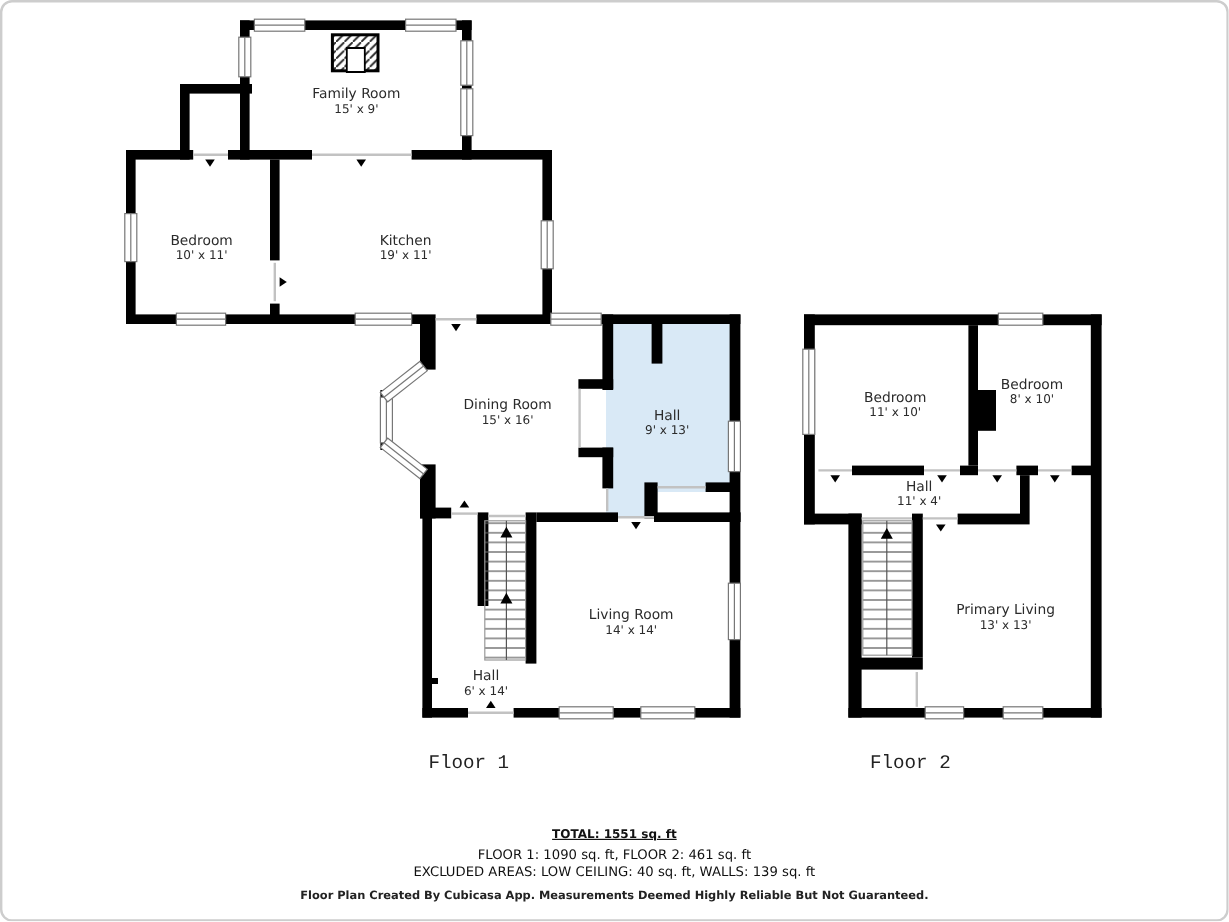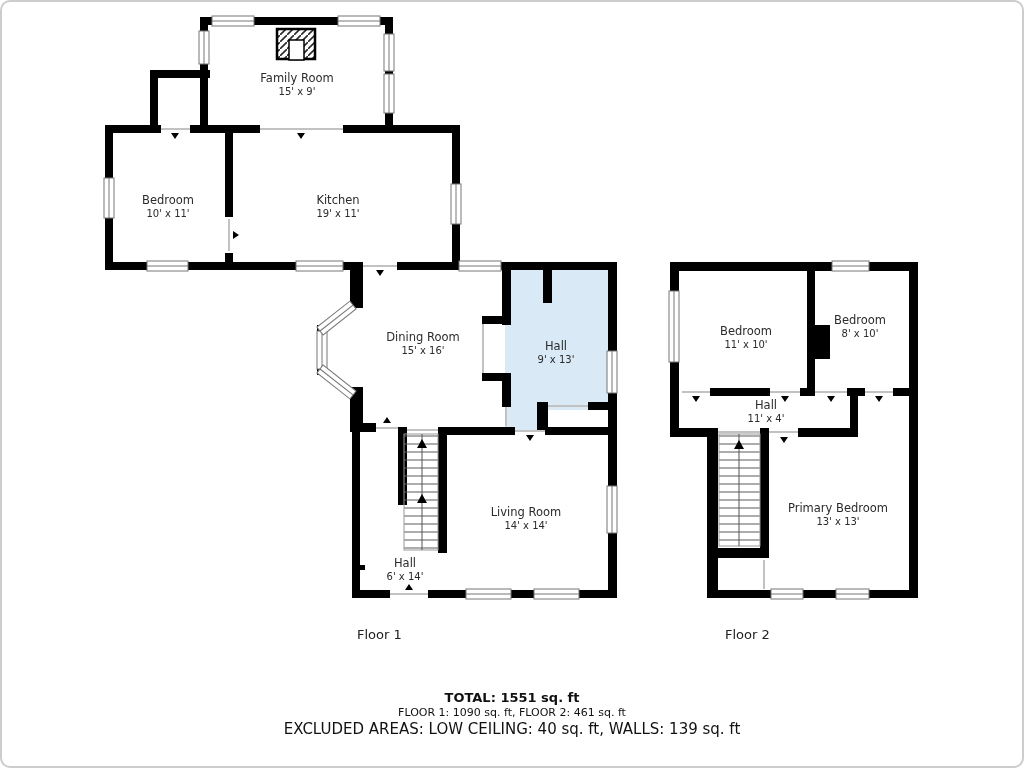--- a/index.html
+++ b/index.html
@@ -4,25 +4,25 @@
 <style>
   html,body{margin:0;padding:0;background:#fff;}
   #canvas{position:relative;width:1024px;height:768px;background:#ffffff;overflow:hidden;
           font-family:"DejaVu Sans","Liberation Sans",sans-serif;}
   .frame{position:absolute;inset:0;border:2px solid #cdcdcd;border-radius:10px;pointer-events:none;}
   svg{position:absolute;left:0;top:0;}
   .room-label{position:absolute;transform:translateX(-50%);text-align:center;
               font-size:11.5px;line-height:14px;color:#2b2b2b;white-space:nowrap;}
   .room-name{font-size:11.5px;}
   .room-dims{font-size:10px;}
-  .floor-label{position:absolute;font-size:13px;color:#222;white-space:nowrap;}
+  .floor-label{position:absolute;font-size:16px;color:#222;white-space:nowrap;font-family:Liberation Mono, monospace;}
   .summary{position:absolute;left:0;width:1024px;text-align:center;color:#111;white-space:nowrap;}
-  .summary-total{top:690px;font-size:13px;font-weight:bold;}
+  .summary-total{top:690px;font-size:10px;font-weight:bold;text-decoration:underline;}
   .summary-floors{top:706px;font-size:11px;}
-  .summary-excluded{top:720px;font-size:15px;}
+  .summary-excluded{top:720px;font-size:11px;}
   .summary-disclaimer{top:741px;font-size:9.5px;font-weight:bold;color:#222;}
 </style>
 </head>
 <body>
 
 <div id="canvas">
   <div class="frame"></div>
 
   <svg width="1024" height="768" viewBox="0 0 1024 768">
     <defs>
@@ -311,23 +311,24 @@
   </div>
   <div class="room-label" style="left:860px;top:313px">
     <div class="room-name">Bedroom</div>
     <div class="room-dims">8' x 10'</div>
   </div>
   <div class="room-label" style="left:766px;top:398px">
     <div class="room-name">Hall</div>
     <div class="room-dims">11' x 4'</div>
   </div>
   <div class="room-label" style="left:838px;top:501px">
-    <div class="room-name">Primary Bedroom</div>
+    <div class="room-name">Primary Living</div>
     <div class="room-dims">13' x 13'</div>
   </div>
 
   <div class="floor-label" style="left:357px;top:627px">Floor 1</div>
   <div class="floor-label" style="left:725px;top:627px">Floor 2</div>
 
   <div class="summary summary-total">TOTAL: 1551 sq. ft</div>
   <div class="summary summary-floors">FLOOR 1: 1090 sq. ft, FLOOR 2: 461 sq. ft</div>
   <div class="summary summary-excluded">EXCLUDED AREAS: LOW CEILING: 40 sq. ft, WALLS: 139 sq. ft</div>
+  <div class="summary summary-disclaimer">Floor Plan Created By Cubicasa App. Measurements Deemed Highly Reliable But Not Guaranteed.</div>
 </div>
 
 </body></html>

